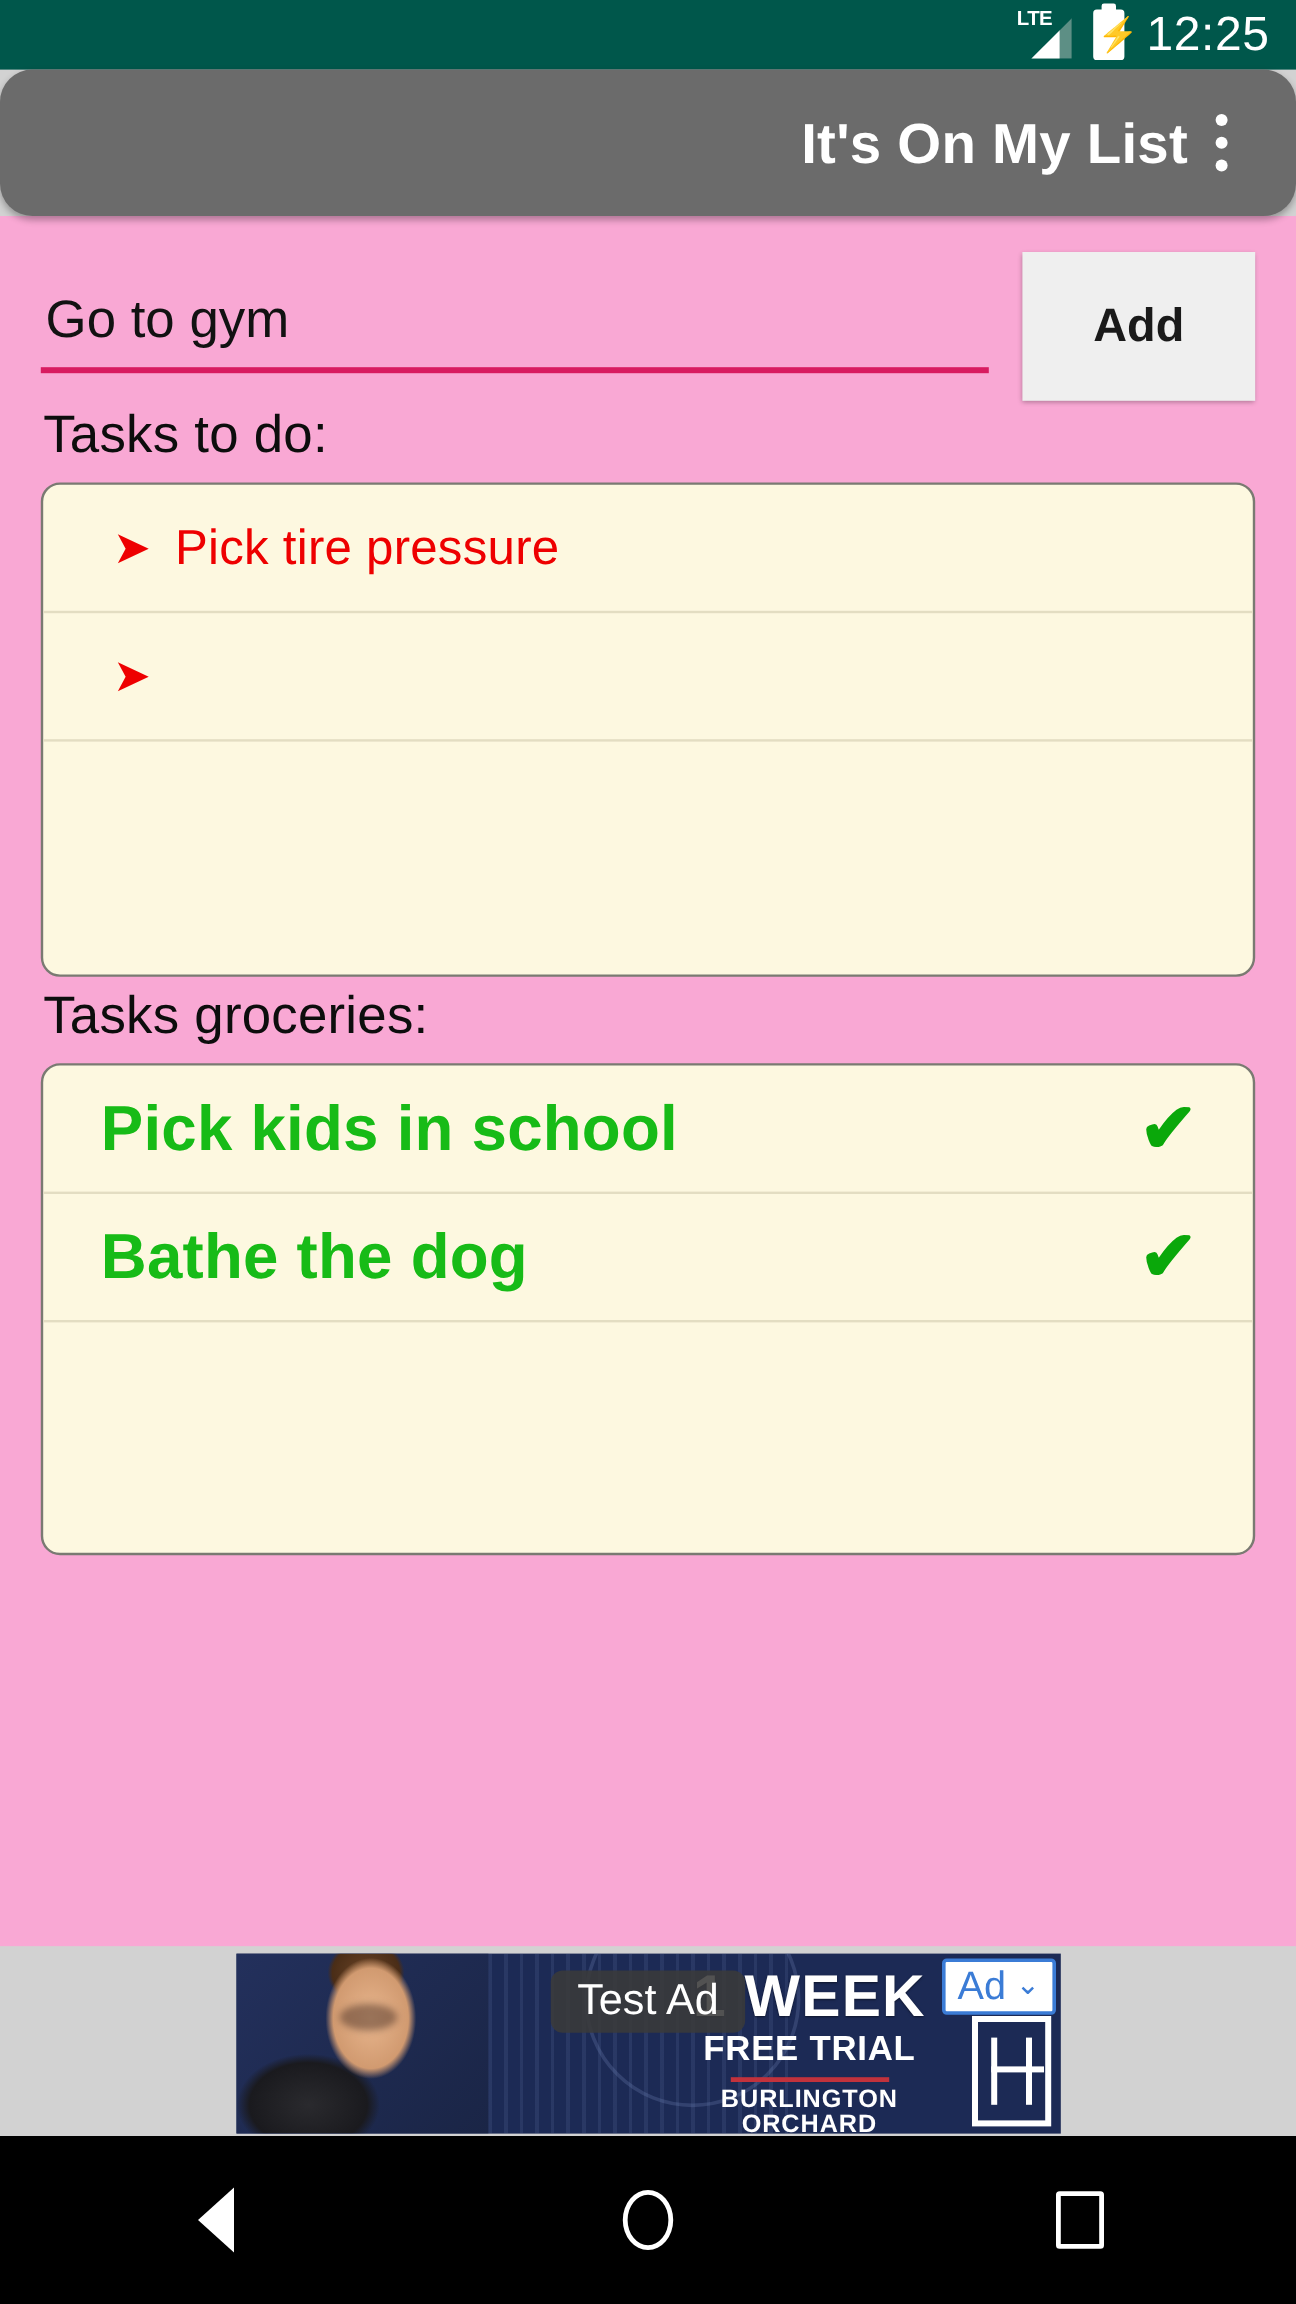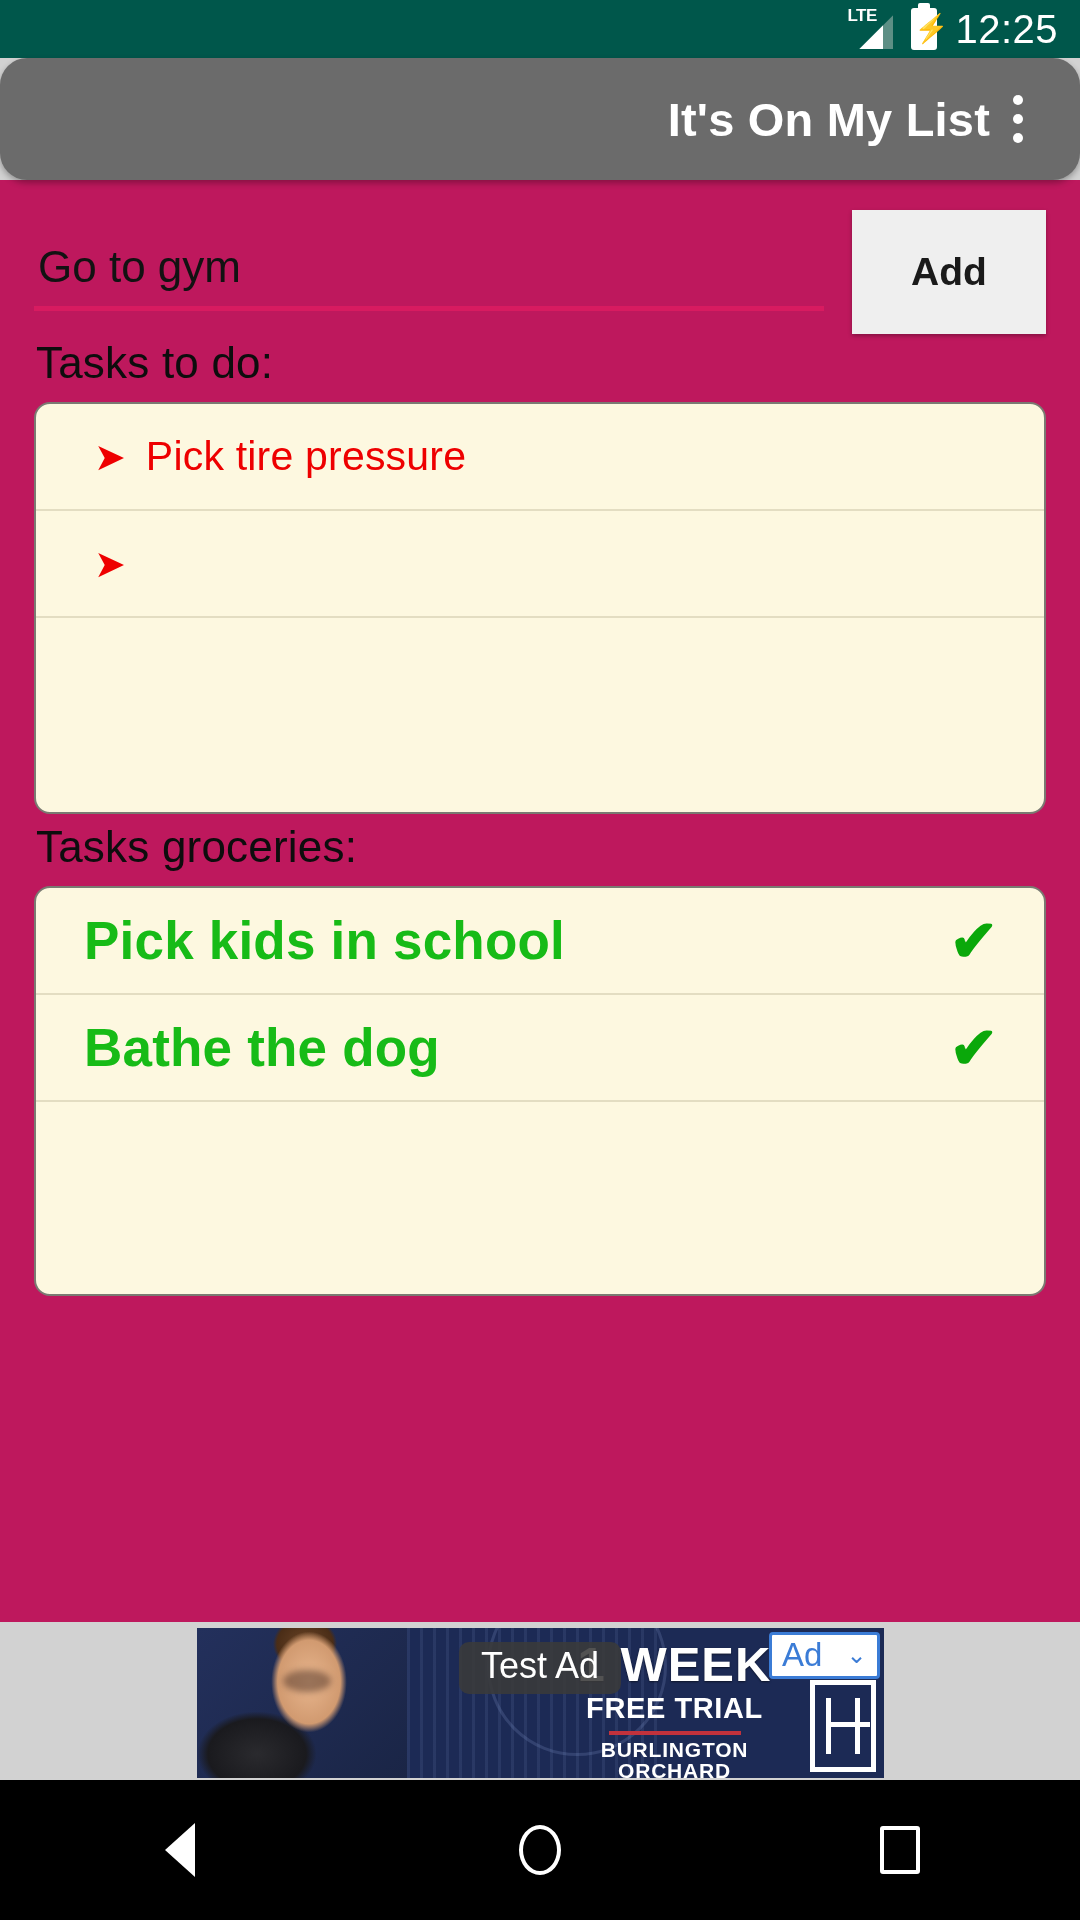--- a/index.html
+++ b/index.html
@@ -139,21 +139,21 @@
     display: block;
     width: 10px;
     height: 10px;
     border-radius: 50%;
     background: #ffffff;
   }
 
   
   .content {
     flex: 1 1 auto;
-    background: #be185d;
+    background: #f9a8d4;
     padding: 0 34px;
     display: flex;
     flex-direction: column;
     overflow: hidden;
   }
 
   
   .input-row {
     display: flex;
     align-items: flex-start;
@@ -391,21 +391,21 @@
   .ad-badge {
     position: absolute;
     right: 4px;
     top: 4px;
     background: #ffffff;
     border: 3px solid #3b7cd6;
     border-radius: 4px;
     padding: 3px 10px 5px;
     display: flex;
     align-items: center;
-    gap: 24px;
+    gap: 8px;
     line-height: 1;
   }
   .ad-badge-text {
     color: #3b7cd6;
     font-size: 33px;
   }
   .ad-badge-caret {
     color: #3b7cd6;
     font-size: 24px;
     line-height: 1;

